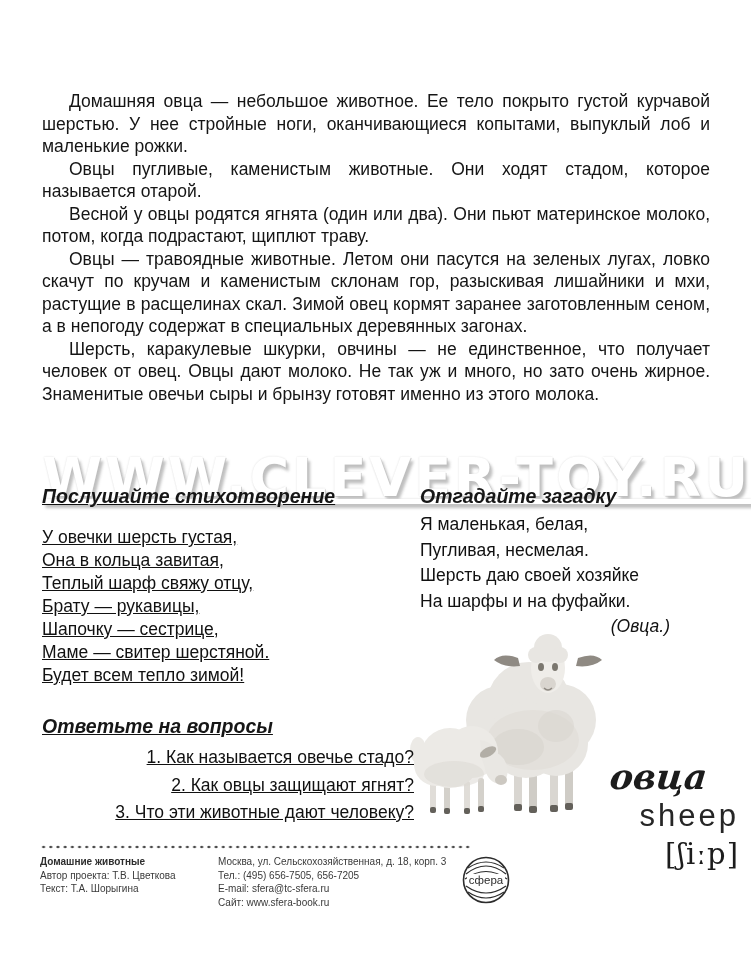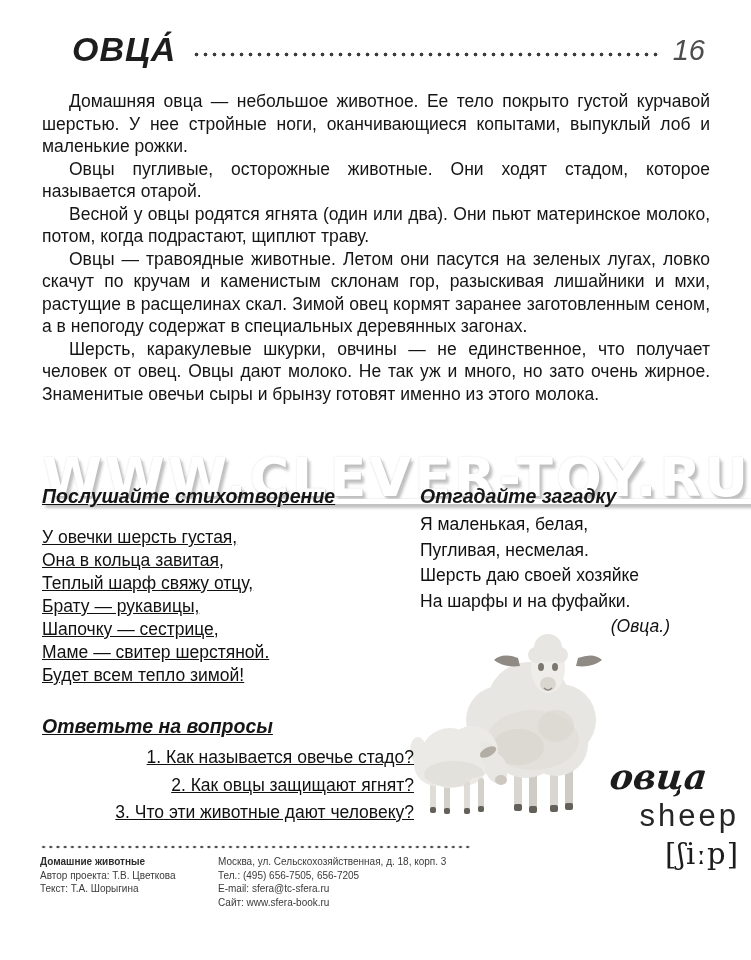--- a/index.html
+++ b/index.html
@@ -74,29 +74,24 @@
   .fc1 { width:158px; }
   .fc2 { width:218px; white-space:nowrap; }
   .fc1 .bold { font-weight:bold; color:#2d2d2d; }
   .logo { margin-left:4px; margin-top:-1px; }
 </style>
 </head>
 <body>
 
 <div class="page">
 
-  <div class="header">
-    <div class="title">ОВЦА́</div>
-    <div class="leader"></div>
-    <div class="pageno">16</div>
-  </div>
 
   <div class="article">
     <p>Домашняя овца — небольшое животное. Ее тело покрыто густой курчавой шерстью. У нее стройные ноги, оканчивающиеся копытами, выпуклый лоб и маленькие рожки.</p>
-    <p>Овцы пугливые, осторожные животные. Они ходят стадом, которое называется отарой.</p>
+    <p>Овцы пугливые, каменистым животные. Они ходят стадом, которое называется отарой.</p>
     <p>Весной у овцы родятся ягнята (один или два). Они пьют материнское молоко, потом, когда подрастают, щиплют траву.</p>
     <p>Овцы — травоядные животные. Летом они пасутся на зеленых лугах, ловко скачут по кручам и каменистым склонам гор, разыскивая лишайники и мхи, растущие в расщелинах скал. Зимой овец кормят заранее заготовленным сеном, а в непогоду содержат в специальных деревянных загонах.</p>
     <p>Шерсть, каракулевые шкурки, овчины — не единственное, что получает человек от овец. Овцы дают молоко. Не так уж и много, но зато очень жирное. Знаменитые овечьи сыры и брынзу готовят именно из этого молока.</p>
   </div>
 
   <div class="watermark">WWW.CLEVER-TOY.RU</div>
 
   <div class="col-left">
     <h2 class="subhead">Послушайте стихотворение</h2>
     <div class="poem">
@@ -200,16 +195,28 @@
         <div class="bold">Домашние животные</div>
         <div>Автор проекта: Т.В. Цветкова</div>
         <div>Текст: Т.А. Шорыгина</div>
       </div>
       <div class="fc fc2">
         <div>Москва, ул. Сельскохозяйственная, д. 18, корп. 3</div>
         <div>Тел.: (495) 656-7505, 656-7205</div>
         <div>E-mail: sfera@tc-sfera.ru</div>
         <div>Сайт: www.sfera-book.ru</div>
       </div>
+      <div class="logo">
+        <svg width="52" height="52" viewBox="0 0 52 52" xmlns="http://www.w3.org/2000/svg">
+          <circle cx="26" cy="26" r="22.5" fill="none" stroke="#2c2c2c" stroke-width="1.6"></circle>
+          <path d="M6 20 Q26 4 46 20" fill="none" stroke="#2c2c2c" stroke-width="1.2"></path>
+          <path d="M5 25 Q26 10 47 25" fill="none" stroke="#2c2c2c" stroke-width="1.2"></path>
+          <path d="M8 14 Q26 2 44 14" fill="none" stroke="#2c2c2c" stroke-width="1.2"></path>
+          <path d="M6 32 Q26 46 46 32" fill="none" stroke="#2c2c2c" stroke-width="1.2"></path>
+          <path d="M8 38 Q26 50 44 38" fill="none" stroke="#2c2c2c" stroke-width="1.2"></path>
+          <rect x="7" y="20" width="38" height="12" fill="#ffffff"></rect>
+          <text x="26" y="30" text-anchor="middle" font-family="Liberation Sans, sans-serif" font-size="11.5" fill="#2c2c2c">сфера</text>
+        </svg>
+      </div>
     </div>
   </div>
 
 </div>
 
 </body></html>

